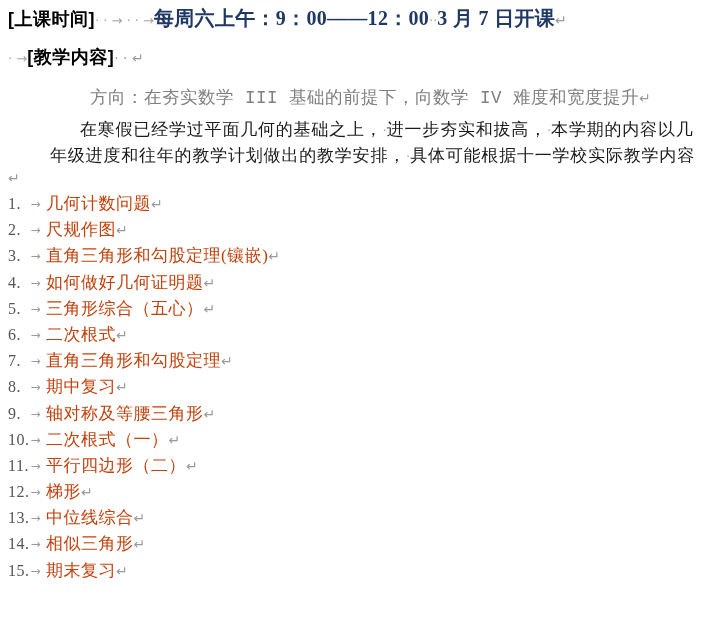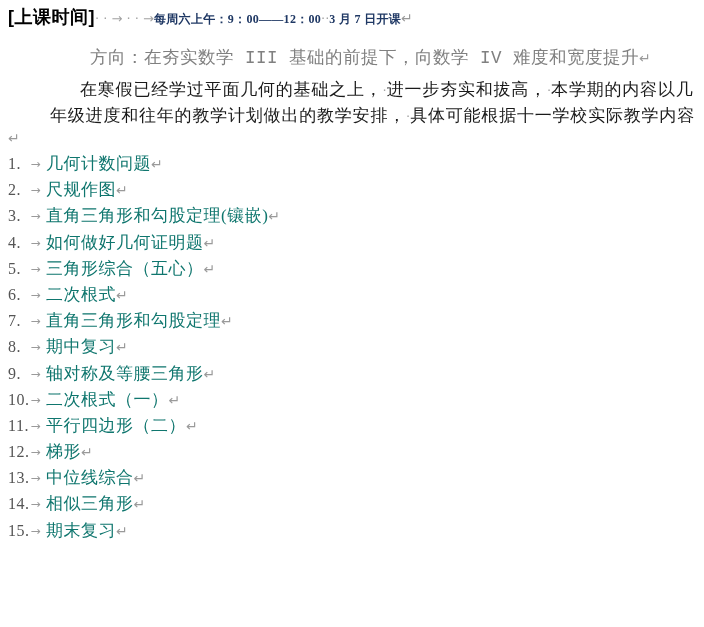--- a/index.html
+++ b/index.html
@@ -9,21 +9,21 @@
     color:#1a1a1a;
   }
   .doc{padding:0 4px 0 8px;}
 
   
   .l1{padding-top:5px;font-size:17px;white-space:nowrap;}
   .h-label{
     font-family:"Liberation Sans","DejaVu Sans",sans-serif;
     font-weight:bold;font-size:18px;color:#000;letter-spacing:.5px;text-align:center;
   }
-  .time{color:#1F3864;font-weight:bold;font-size:12px;letter-spacing:.3px;font-family:Liberation Serif, serif;}
+  .time{color:#1F3864;font-weight:bold;font-size:20px;letter-spacing:.3px;font-family:Liberation Serif, serif;}
 
   
   .mark{color:#a3a3a3;font-size:13px;font-family:"DejaVu Sans",sans-serif;}
   .pilcrow{font-size:14px;color:#9a9a9a;}
 
   
   .l2{margin-top:13px;white-space:nowrap;}
 
   
   .direction{margin-top:16px;padding-left:82px;white-space:nowrap;}
@@ -37,31 +37,34 @@
   .seg-mark{color:#a3a3a3;font-size:13px;letter-spacing:0;font-family:"DejaVu Sans",sans-serif;}
 
   .empty{height:26px;line-height:26px;}
 
   
   .list{font-size:17px;color:#555555;letter-spacing:.5px;}
   .list-row{line-height:26.2px;height:26.2px;white-space:nowrap;}
   .lead{display:inline-block;width:38px;color:#555;}
   .num{font-size:16px;}
   .tab{float:right;margin-right:5px;color:#9a9a9a;font-size:12px;line-height:26.2px;font-family:"DejaVu Sans",sans-serif;}
-  .item-text{color:#0f766e;}
+  .item-text{color:#c2410c;}
 </style>
 </head>
 <body>
 
 <div class="doc">
 
   <div class="l1">
     <span class="h-label">[上课时间]</span><span class="mark">· · → · · →</span><span class="time">每周六上午：9：00——12：00</span><span class="mark">··</span><span class="time">3 月 7 日开课</span><span class="mark pilcrow">↵</span>
   </div>
 
+  <div class="l2">
+    <span class="mark">· →</span><span class="h-label">[教学内容]</span><span class="mark pilcrow">· · ↵</span>
+  </div>
 
   <div class="direction">
     <span class="dir-text">方向：在夯实数学 III 基础的前提下，向数学 IV 难度和宽度提升</span><span class="mark pilcrow">↵</span>
   </div>
 
   <div class="para" id="para">
       <div class="pline first"><span class="seg-body">在寒假已经学过平面几何的基础之上，</span><span class="seg-mark">·</span><span class="seg-body">进一步夯实和拔高，</span><span class="seg-mark">·</span><span class="seg-body">本学期的内容以几</span></div>
       <div class="pline"><span class="seg-body">年级进度和往年的教学计划做出的教学安排，</span><span class="seg-mark">·</span><span class="seg-body">具体可能根据十一学校实际教学内容</span></div>
     </div>
 

